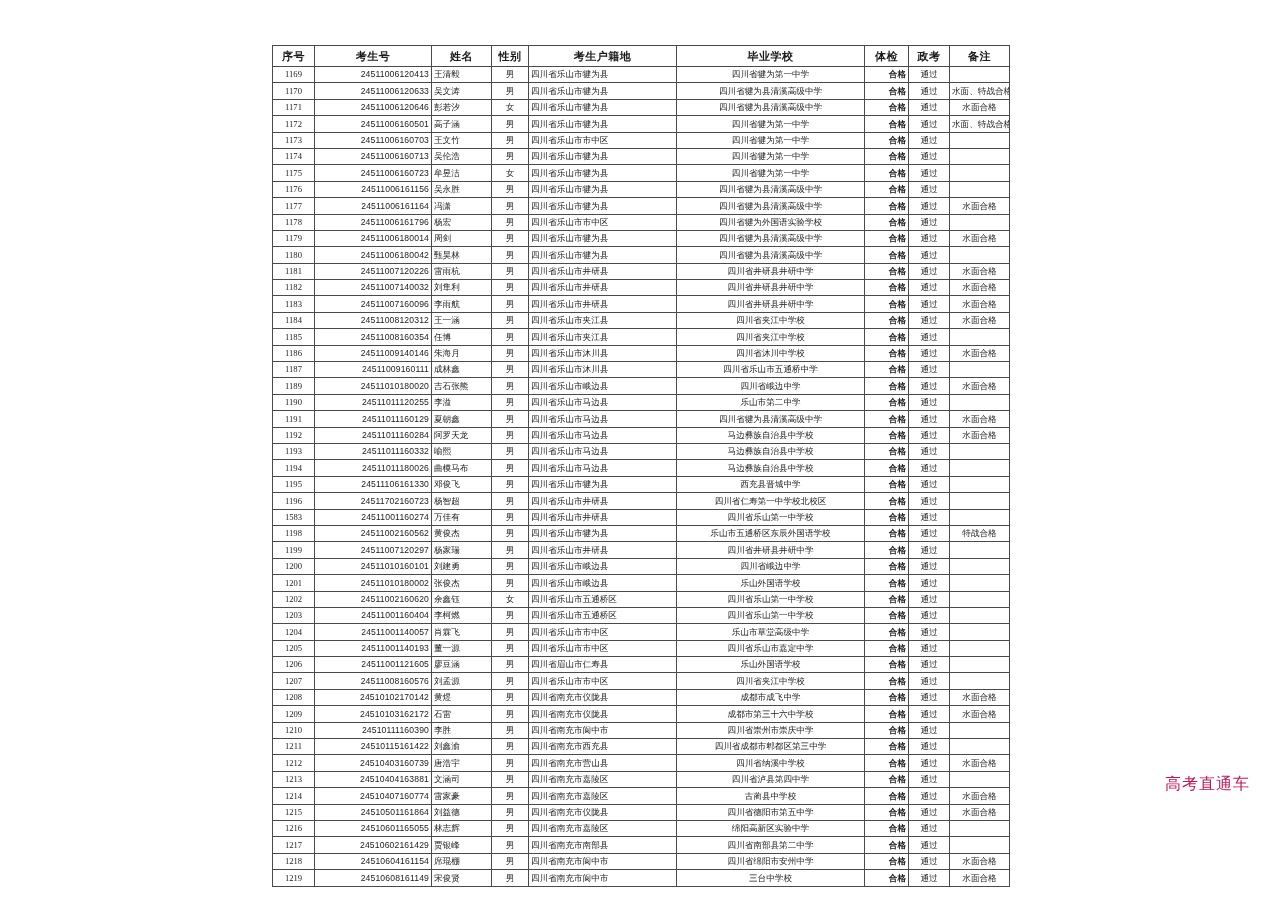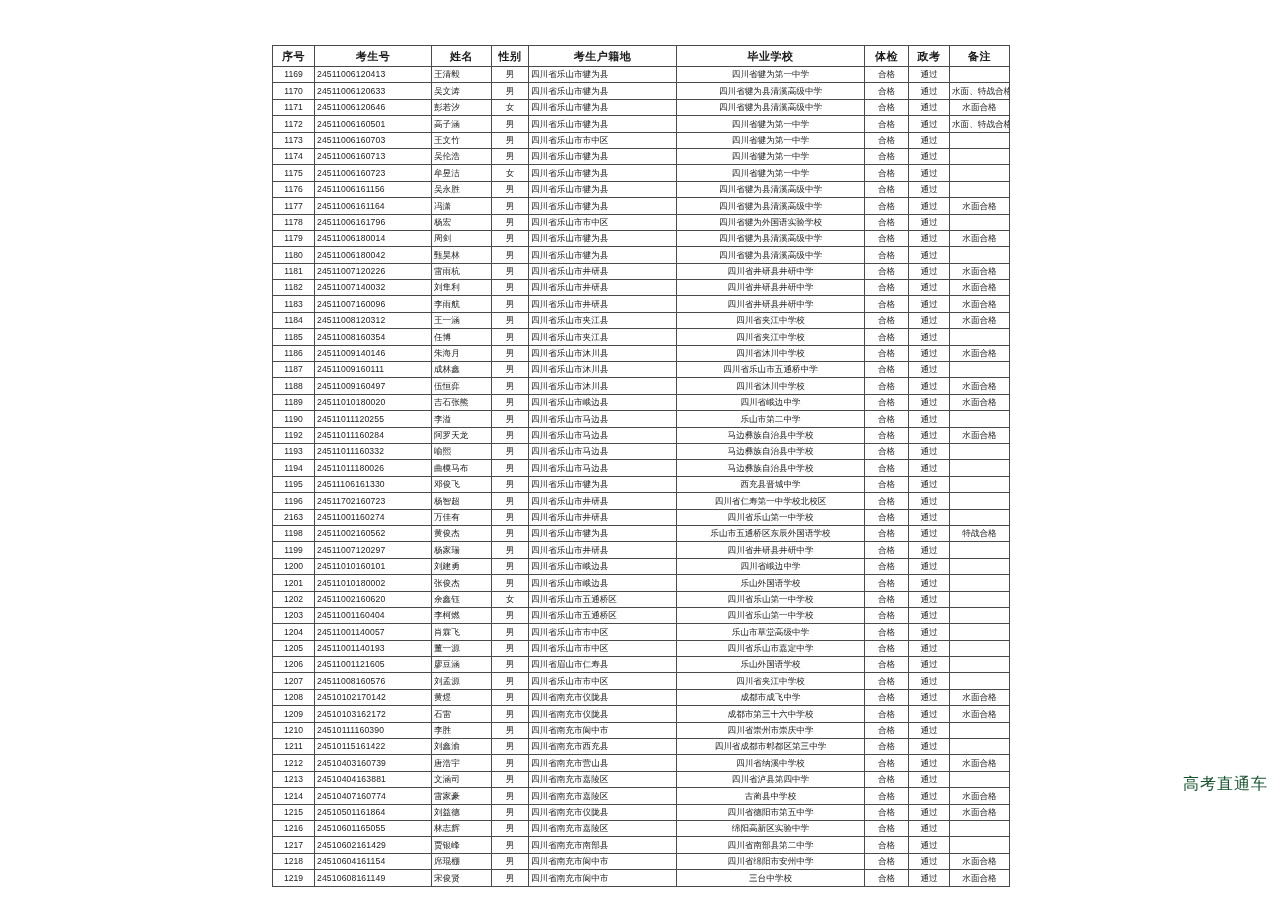--- a/index.html
+++ b/index.html
@@ -54,36 +54,36 @@
     white-space: nowrap;
     overflow: hidden;
   }
   table.roster thead th {
     font-size: 11px;
     font-weight: 700;
     text-align: center;
     height: 20px;
     letter-spacing: 0.5px;
   }
-  td.seq      { text-align: center; font-family: Liberation Sans, sans-serif; font-size: 9px; }
-  td.exam     { text-align: left; font-family: "Liberation Sans", sans-serif; font-size: 9.2px; letter-spacing: 0.15px; }
+  td.seq      { text-align: center; font-family: Liberation Serif, serif; font-size: 9px; }
+  td.exam     { text-align: right; font-family: "Liberation Sans", sans-serif; font-size: 9.2px; letter-spacing: 0.15px; }
   td.name     { text-align: left; }
   td.gender   { text-align: center; }
   td.hukou    { text-align: left;   padding-left: 3px; }
   td.school   { text-align: center;   padding-left: 3px; }
-  td.medical  { text-align: center; }
+  td.medical  { text-align: right; font-weight: bold; }
   td.political{ text-align: center; }
   td.remark   { text-align: center; }
 
   #watermark {
     position: absolute;
-    right: 12px;
+    right: 30px;
     bottom: 14px;
     font-size: 16px;
-    color: #14532d;
+    color: #be185d;
     font-family: "Liberation Sans", sans-serif;
     letter-spacing: 1px;
     user-select: none;
   }
 </style>
 </head>
 <body>
 
 <div id="page">
 
@@ -317,31 +317,20 @@
             <td class="exam">24511009160111</td>
             <td class="name">成林鑫</td>
             <td class="gender">男</td>
             <td class="hukou">四川省乐山市沐川县</td>
             <td class="school">四川省乐山市五通桥中学</td>
             <td class="medical">合格</td>
             <td class="political">通过</td>
             <td class="remark"></td>
           </tr>
           <tr>
-            <td class="seq">1188</td>
-            <td class="exam">24511009160497</td>
-            <td class="name">伍恒弈</td>
-            <td class="gender">男</td>
-            <td class="hukou">四川省乐山市沐川县</td>
-            <td class="school">四川省沐川中学校</td>
-            <td class="medical">合格</td>
-            <td class="political">通过</td>
-            <td class="remark">水面合格</td>
-          </tr>
-          <tr>
             <td class="seq">1189</td>
             <td class="exam">24511010180020</td>
             <td class="name">吉石张熊</td>
             <td class="gender">男</td>
             <td class="hukou">四川省乐山市峨边县</td>
             <td class="school">四川省峨边中学</td>
             <td class="medical">合格</td>
             <td class="political">通过</td>
             <td class="remark">水面合格</td>
           </tr>
@@ -350,20 +339,31 @@
             <td class="exam">24511011120255</td>
             <td class="name">李溢</td>
             <td class="gender">男</td>
             <td class="hukou">四川省乐山市马边县</td>
             <td class="school">乐山市第二中学</td>
             <td class="medical">合格</td>
             <td class="political">通过</td>
             <td class="remark"></td>
           </tr>
           <tr>
+            <td class="seq">1191</td>
+            <td class="exam">24511011160129</td>
+            <td class="name">夏朝鑫</td>
+            <td class="gender">男</td>
+            <td class="hukou">四川省乐山市马边县</td>
+            <td class="school">四川省犍为县清溪高级中学</td>
+            <td class="medical">合格</td>
+            <td class="political">通过</td>
+            <td class="remark">水面合格</td>
+          </tr>
+          <tr>
             <td class="seq">1192</td>
             <td class="exam">24511011160284</td>
             <td class="name">阿罗天龙</td>
             <td class="gender">男</td>
             <td class="hukou">四川省乐山市马边县</td>
             <td class="school">马边彝族自治县中学校</td>
             <td class="medical">合格</td>
             <td class="political">通过</td>
             <td class="remark">水面合格</td>
           </tr>
@@ -405,21 +405,21 @@
             <td class="exam">24511702160723</td>
             <td class="name">杨智超</td>
             <td class="gender">男</td>
             <td class="hukou">四川省乐山市井研县</td>
             <td class="school">四川省仁寿第一中学校北校区</td>
             <td class="medical">合格</td>
             <td class="political">通过</td>
             <td class="remark"></td>
           </tr>
           <tr>
-            <td class="seq">2163</td>
+            <td class="seq">1583</td>
             <td class="exam">24511001160274</td>
             <td class="name">万佳有</td>
             <td class="gender">男</td>
             <td class="hukou">四川省乐山市井研县</td>
             <td class="school">四川省乐山第一中学校</td>
             <td class="medical">合格</td>
             <td class="political">通过</td>
             <td class="remark"></td>
           </tr>
           <tr>

